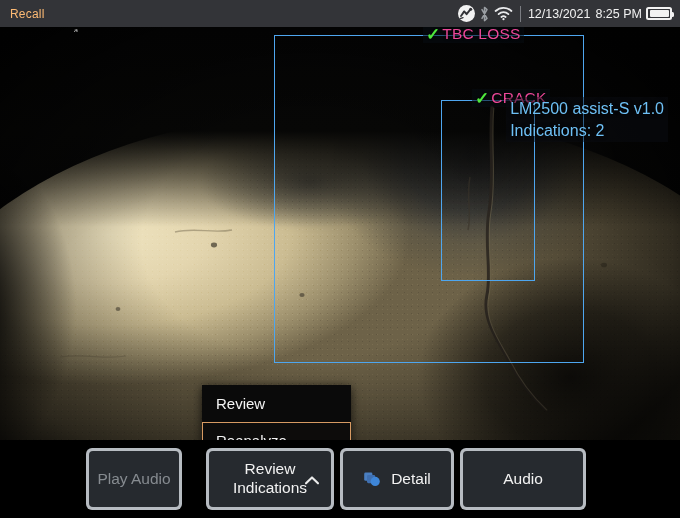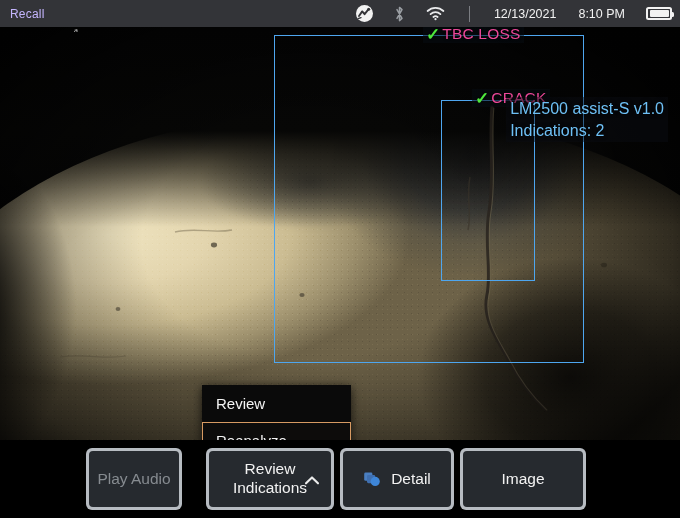--- a/index.html
+++ b/index.html
@@ -12,25 +12,25 @@
   #app { position:relative; width:680px; height:518px; background:#000; }
 
   
   .statusbar {
     position:absolute; left:0; top:0; width:680px; height:27px;
     background:#333438;
     display:flex; align-items:center;
     z-index:60;
   }
   .status-left {
-    margin-left:10px; color:#c4b5fd; font-size:12px; letter-spacing:.2px;
+    margin-left:10px; color:#fdba74; font-size:12px; letter-spacing:.2px;
   }
   .status-right {
     margin-left:auto; margin-right:8px;
-    display:flex; align-items:center; gap:21px;
+    display:flex; align-items:center; gap:4px;
   }
   .sb-icon { display:flex; align-items:center; justify-content:center; }
   .sb-divider { width:1px; height:16px; background:#7b7d82; margin:0 3px; }
   .sb-text { color:#f2f2f2; font-size:12.5px; white-space:nowrap; }
   .sb-date { margin-right:1px; }
 
   
   .activity-ico {
     width:17px; height:17px; border-radius:50%; background:#f2f2f2;
     position:relative; overflow:hidden;
@@ -235,21 +235,21 @@
           <path d="M1.6 5.0 A11.5 11.5 0 0 1 17.4 5.0" stroke="#e9eaec" stroke-width="1.8" fill="none" stroke-linecap="round"></path>
           <path d="M4.6 8.1 A7.3 7.3 0 0 1 14.4 8.1" stroke="#e9eaec" stroke-width="1.8" fill="none" stroke-linecap="round"></path>
           <path d="M7.4 11.0 A3.4 3.4 0 0 1 11.6 11.0" stroke="#e9eaec" stroke-width="1.8" fill="none" stroke-linecap="round"></path>
           <circle cx="9.5" cy="13.2" r="1.1" fill="#e9eaec"></circle>
         </svg>
       </span>
 
       <span class="sb-divider"></span>
 
       <span class="sb-text sb-date">12/13/2021</span>
-      <span class="sb-text">8:10 PM</span>
+      <span class="sb-text">8:25 PM</span>
 
       <span class="sb-icon">
         <span class="battery">
             <span class="battery-fill"></span>
           </span>
       </span>
     </div>
   </div>
 
   <div class="top-scrap">a</div>
@@ -335,21 +335,21 @@
             <rect x="1.2" y="1.6" width="8.2" height="8.2" rx="1.4" fill="#4a7fc1"></rect>
             <rect x="4.0" y="4.0" width="8.2" height="8.2" rx="1.4" fill="#3f6fb0"></rect>
             <circle cx="12.2" cy="10.4" r="4.6" fill="#3e86d8"></circle>
           </svg>
         </span>
         <span>Detail</span>
       </div>
     </div>
 
     <div class="btn-frame b-detail">
-      <div class="btn-inner">Image</div>
+      <div class="btn-inner">Audio</div>
     </div>
   </div>
 
   <div class="layout-toggle">
     <div class="lt-outer">
       <div class="lt-top"></div>
       <div class="lt-bot"></div>
     </div>
   </div>
 

